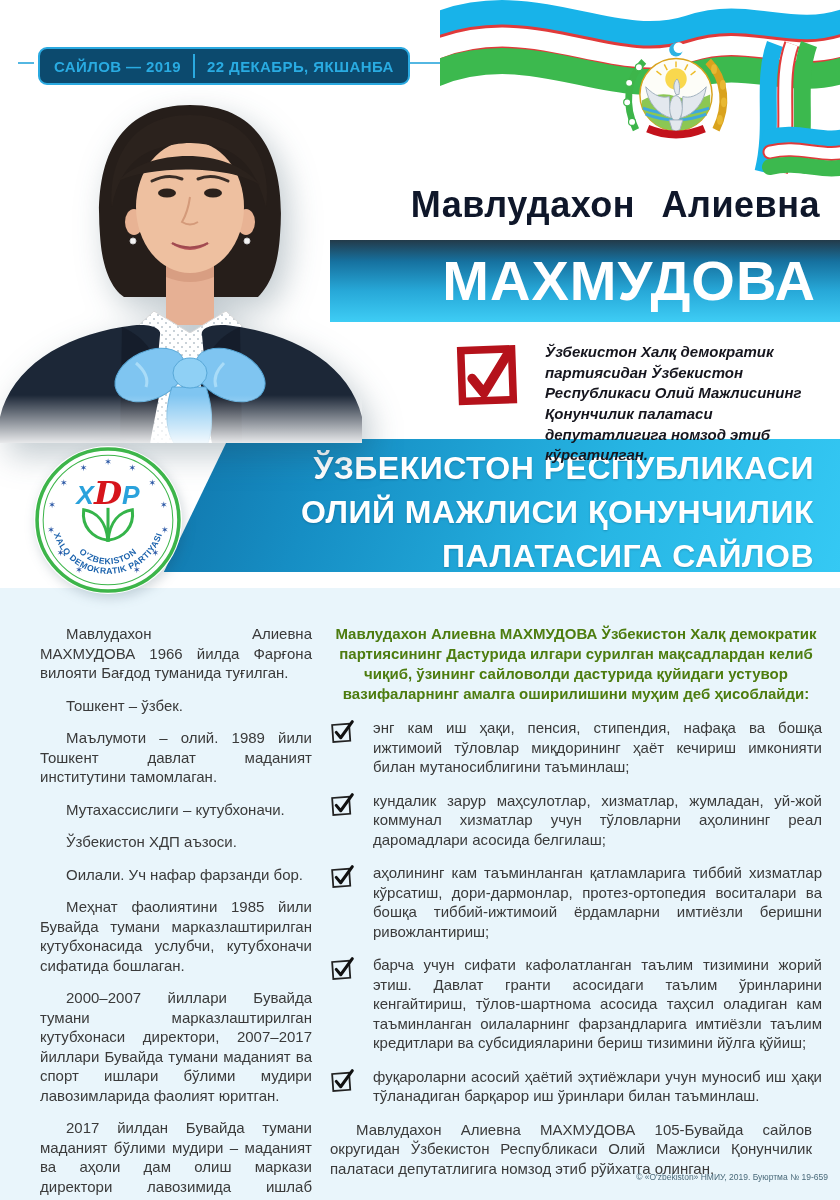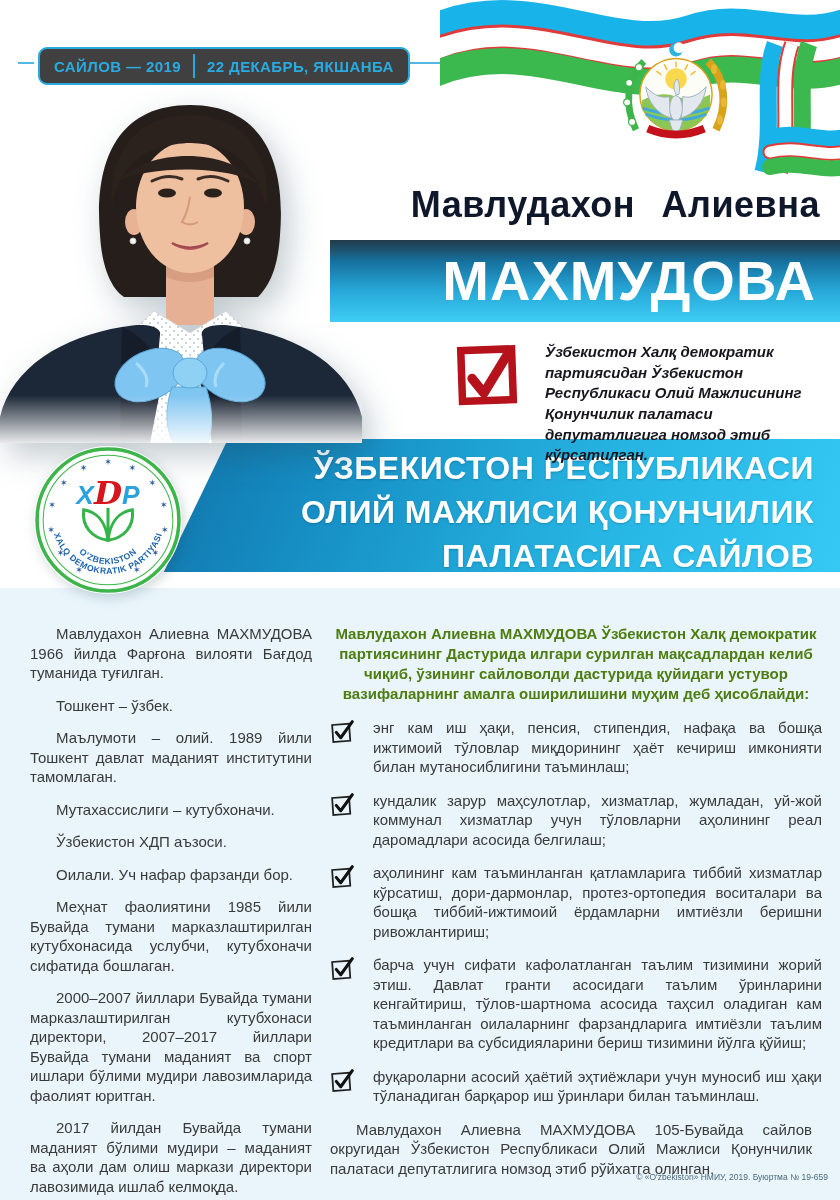--- a/index.html
+++ b/index.html
@@ -1,21 +1,21 @@
 <!DOCTYPE html>
 <html><head>
 <meta charset="utf-8">
 <style>
   html,body{margin:0;padding:0;}
   body{font-family:"Liberation Sans", sans-serif; background:#888;}
   .page{position:relative;width:840px;height:1200px;background:#ffffff;overflow:hidden;margin:0 auto;}
 
   
   .badge{position:absolute;left:38px;top:47px;height:34px;display:flex;align-items:center;
-         border:2px solid #2aa9e0;border-radius:9px;padding:0 14px;gap:12px;background:#404040;z-index:5;}
+         border:2px solid #2aa9e0;border-radius:9px;padding:0 14px;gap:12px;background:#0c4a6e;z-index:5;}
   .badge span{color:#29abe2;font-weight:bold;font-size:15px;letter-spacing:.4px;white-space:nowrap;}
   .badge .sep{width:2px;height:24px;background:#2aa9e0;}
   .badge-dash{position:absolute;left:18px;top:62px;width:16px;height:2px;background:#53b7e2;z-index:4;}
   .badge-line{position:absolute;left:330px;top:62px;width:192px;height:2px;background:#53b7e2;z-index:1;}
 
   
   .name-line{position:absolute;right:20px;top:184px;width:500px;text-align:right;
              font-size:36px;font-weight:bold;color:#0f172a;word-spacing:16px;z-index:3;letter-spacing:.5px;}
   .surname-banner{position:absolute;left:330px;top:240px;right:0;height:82px;z-index:2;
       background:linear-gradient(180deg,#233a49 0%,#16719f 26%,#27a8d8 62%,#3ecdf5 100%);padding-left:7px;}
@@ -32,21 +32,21 @@
       background:linear-gradient(112deg,#0c5d92 0%,#168ec4 38%,#27b6e4 72%,#35c9f4 100%);
       clip-path:polygon(228px 0,840px 0,840px 145px,158px 145px);}
   .title-banner .tl{display:block;text-align:right;padding-right:26px;color:#fff;font-weight:bold;
       font-size:32px;line-height:44px;text-shadow:0 1px 2px rgba(0,40,70,.25);letter-spacing:.5px;}
   .title-banner .tl:first-child{margin-top:7px;}
 
   
   .content-bg{position:absolute;left:0;top:588px;width:840px;height:612px;background:#e9f5fb;z-index:0;}
   .col-left{position:absolute;left:30px;top:624px;width:282px;z-index:1;}
   .col-right{position:absolute;left:330px;top:624px;width:492px;z-index:1;}
-  .bio-p{margin:0 0 13px 0;font-size:15px;line-height:1.3;color:#3a3a3a;text-align:justify;text-indent:26px;}
+  .bio-p{margin:0 0 13px 10px;font-size:15px;line-height:1.3;color:#3a3a3a;text-align:justify;text-indent:26px;}
   .intro{margin:0 0 14px 0;font-size:15px;line-height:1.34;color:#4d7c0f;font-weight:bold;text-align:center;}
   .check-item{display:flex;gap:18px;margin-bottom:14px;}
   .check-item p{margin:0;font-size:15px;line-height:1.3;color:#3a3a3a;text-align:justify;flex:1;}
   .check-sm{flex:0 0 auto;width:25px;height:25px;margin-top:1px;}
   .closing{margin:4px 10px 0 0;font-size:15px;line-height:1.3;color:#3a3a3a;text-align:justify;text-indent:26px;}
 
   .footer{position:absolute;right:12px;top:1172px;font-size:8.5px;color:#4a6a7a;z-index:1;}
 
   
   .ribbon{position:absolute;left:440px;top:0;z-index:1;}

